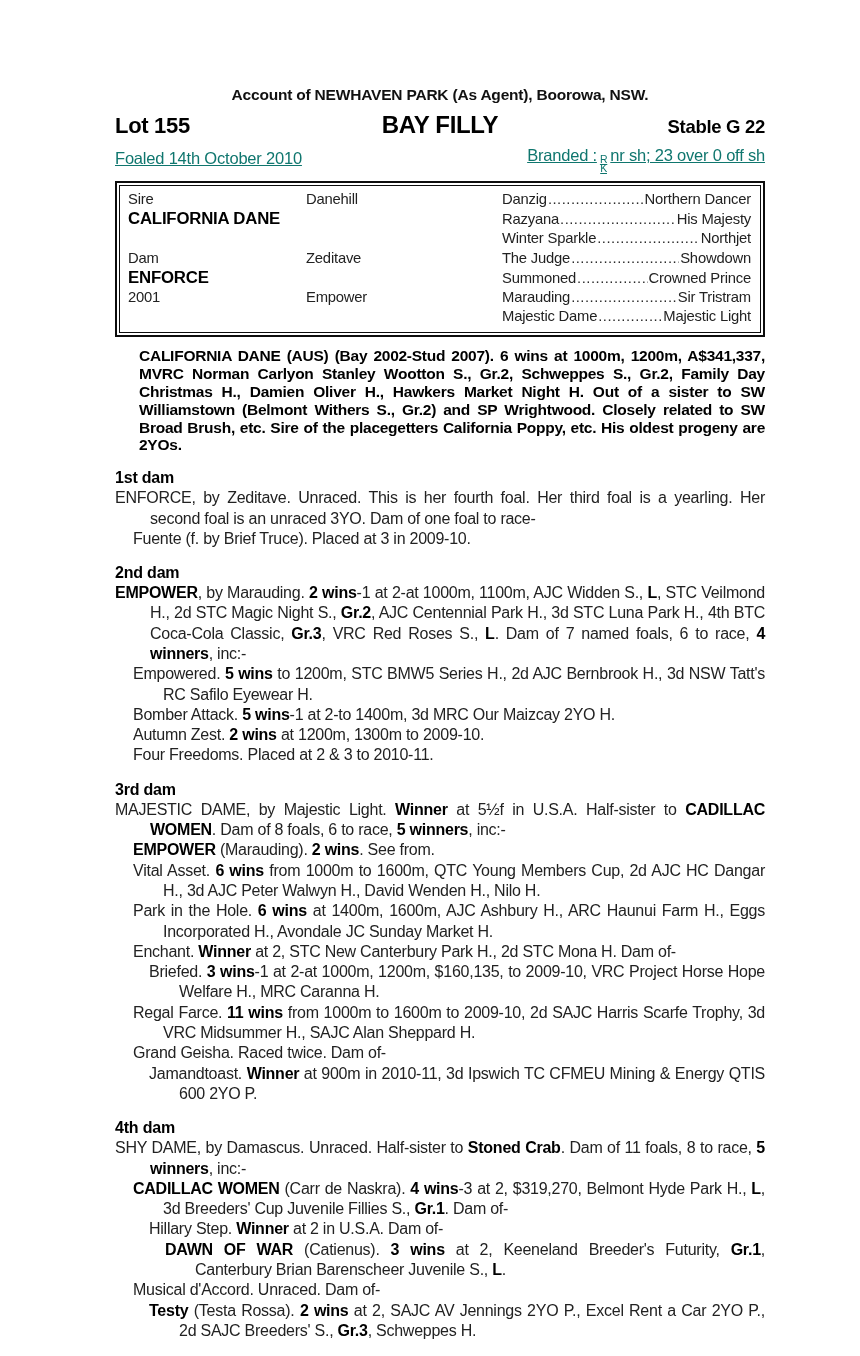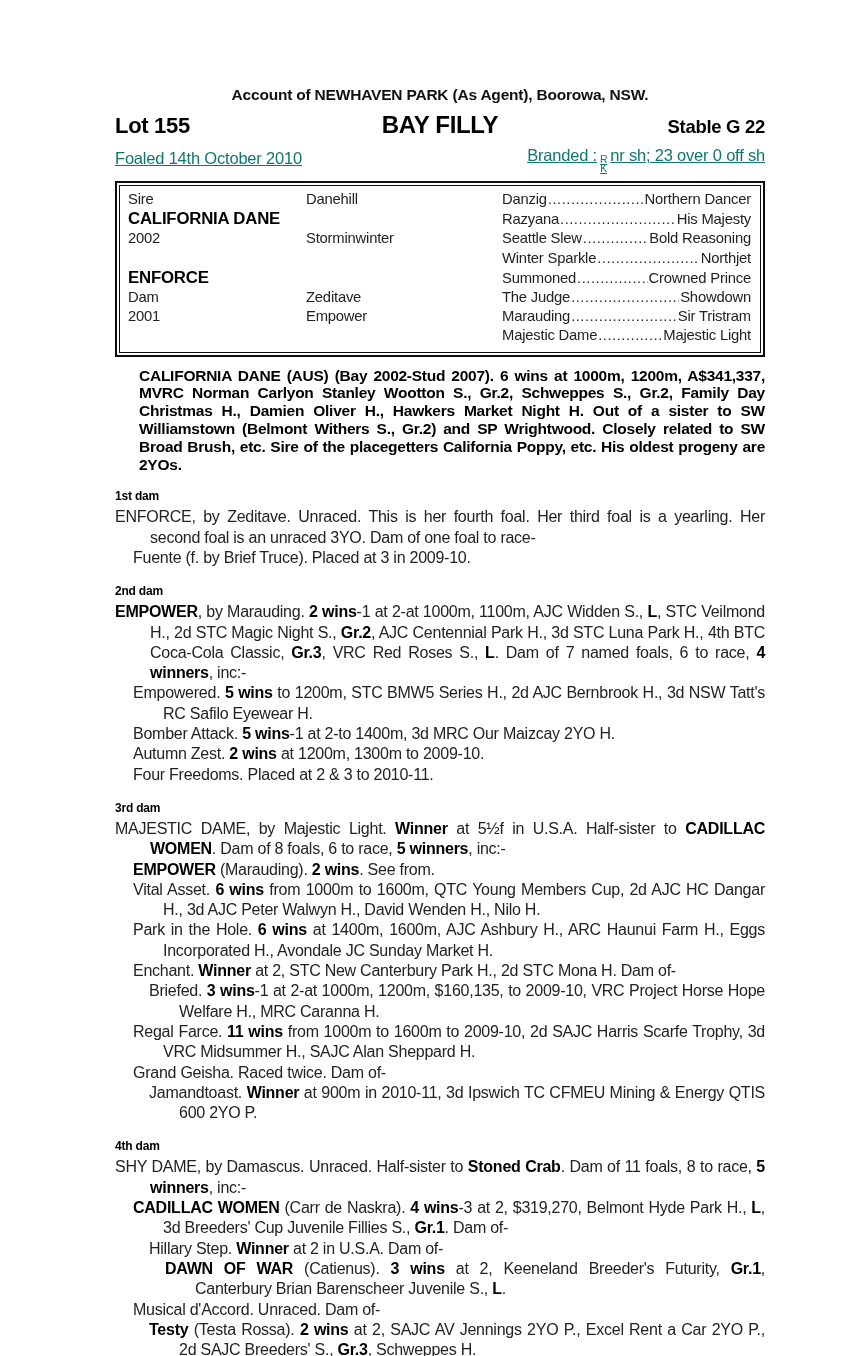--- a/index.html
+++ b/index.html
@@ -16,21 +16,21 @@
   .brandmark span{display:block;}
   .ped-outer{margin-top:10px;border:2px solid #0d0d0d;padding:2px;}
   .ped-inner{border:1px solid #0d0d0d;padding:4px 9px 6px 8px;}
   .ped-row{display:grid;grid-template-columns:178px 196px 1fr;align-items:baseline;line-height:19.2px;font-size:14.8px;color:#222;letter-spacing:-0.2px;min-height:19.2px;}
   .ped-name{font-weight:bold;font-size:16.8px;color:#000;letter-spacing:-0.2px;}
   .ped-c3{display:flex;align-items:center;min-width:0;}
   .gname{white-space:nowrap;}
   .ped-leader{flex:1;overflow:hidden;white-space:nowrap;min-width:8px;margin:0 1px;color:#2a2a2a;}
   .ped-leader::after{content:"......................................................................................";letter-spacing:0.5px;}
   .sire-para{margin-top:10px;font-weight:bold;font-size:15.5px;line-height:17.8px;text-align:justify;color:#000;letter-spacing:-0.25px;word-spacing:-0.5px;margin-left:24px;}
-  .dam-heading{font-weight:bold;font-size:12px;margin-top:13px;line-height:21px;color:#000;letter-spacing:-0.2px;}
+  .dam-heading{font-weight:bold;font-size:16px;margin-top:13px;line-height:21px;color:#000;letter-spacing:-0.2px;}
   .para{font-size:16px;line-height:20.3px;text-align:justify;letter-spacing:-0.25px;color:#222;}
   .para .b{font-weight:bold;color:#000;}
   .lvl0{padding-left:35px;text-indent:-35px;}
   .lvl1{padding-left:48px;text-indent:-30px;}
   .lvl2{padding-left:64px;text-indent:-30px;}
   .lvl3{padding-left:80px;text-indent:-30px;}
 </style>
 </head>
 <body>
 
@@ -70,53 +70,44 @@
         <div class="ped-row">
           <div class="ped-c1 ped-name">CALIFORNIA DANE</div>
           <div class="ped-c2"></div>
           <div class="ped-c3">
             <span class="gname">Razyana</span>
             <span class="ped-leader"></span>
             <span class="gname">His Majesty</span>
           </div>
         </div>
         <div class="ped-row">
-          <div class="ped-c1">2002</div>
-          <div class="ped-c2">Storminwinter</div>
-          <div class="ped-c3">
-            <span class="gname">Seattle Slew</span>
-            <span class="ped-leader"></span>
-            <span class="gname">Bold Reasoning</span>
-          </div>
-        </div>
-        <div class="ped-row">
           <div class="ped-c1"></div>
           <div class="ped-c2"></div>
           <div class="ped-c3">
             <span class="gname">Winter Sparkle</span>
             <span class="ped-leader"></span>
             <span class="gname">Northjet</span>
           </div>
         </div>
         <div class="ped-row">
+          <div class="ped-c1">Dam</div>
+          <div class="ped-c2">Zeditave</div>
+          <div class="ped-c3">
+            <span class="gname">The Judge</span>
+            <span class="ped-leader"></span>
+            <span class="gname">Showdown</span>
+          </div>
+        </div>
+        <div class="ped-row">
           <div class="ped-c1 ped-name">ENFORCE</div>
           <div class="ped-c2"></div>
           <div class="ped-c3">
             <span class="gname">Summoned</span>
             <span class="ped-leader"></span>
             <span class="gname">Crowned Prince</span>
-          </div>
-        </div>
-        <div class="ped-row">
-          <div class="ped-c1">Dam</div>
-          <div class="ped-c2">Zeditave</div>
-          <div class="ped-c3">
-            <span class="gname">The Judge</span>
-            <span class="ped-leader"></span>
-            <span class="gname">Showdown</span>
           </div>
         </div>
         <div class="ped-row">
           <div class="ped-c1">2001</div>
           <div class="ped-c2">Empower</div>
           <div class="ped-c3">
             <span class="gname">Marauding</span>
             <span class="ped-leader"></span>
             <span class="gname">Sir Tristram</span>
           </div>

